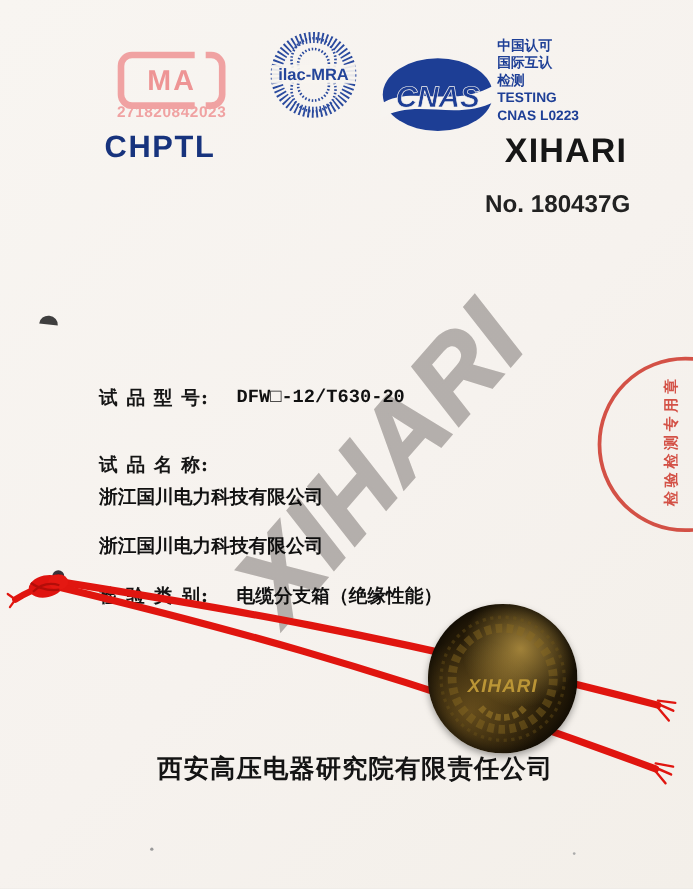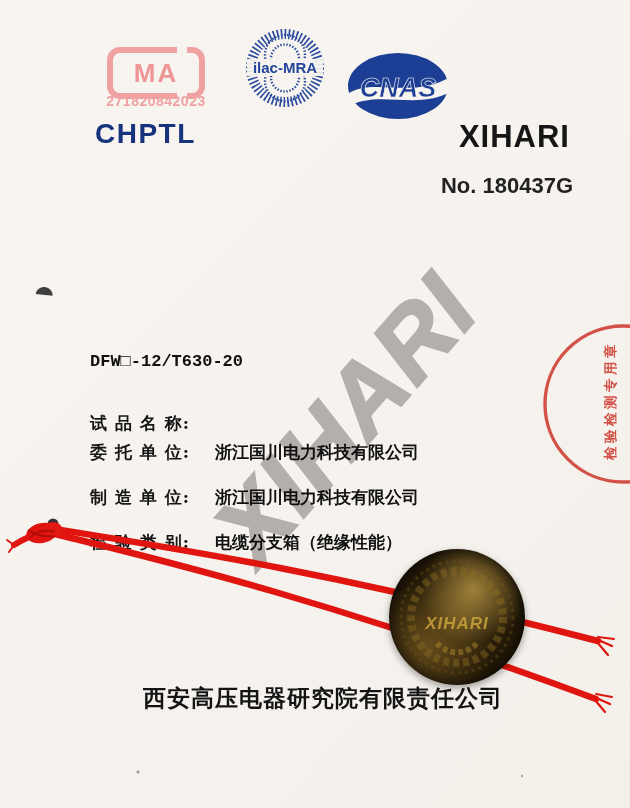--- a/index.html
+++ b/index.html
@@ -98,39 +98,45 @@
   <div class="abs chptl">CHPTL</div>
 
   <div class="abs cnas">
     <svg width="104" height="72" viewBox="0 0 104 72">
       <ellipse cx="52" cy="36" rx="50" ry="33" fill="#1d3e95"></ellipse>
       <path d="M 0,45 C 26,26 66,50 104,27 L 104,42 C 70,61 30,38 0,58 Z" fill="#f7f4f0"></path>
       <text x="52" y="47" text-anchor="middle" font-size="27" font-weight="bold" font-style="italic" fill="#1d3e95" stroke="#f7f4f0" stroke-width="0.6">CNAS</text>
     </svg>
   </div>
 
+  <div class="abs accred">
+    <div>中国认可</div>
+    <div>国际互认</div>
+    <div>检测</div>
+    <div>TESTING</div>
+    <div>CNAS L0223</div>
+  </div>
 
   <div class="abs brand">XIHARI</div>
   <div class="abs report-no">No. 180437G</div>
 
 
   <div class="abs crescent"></div>
 
   <div class="abs field-row r1">
+    <span class="field-label">试 品 型 号:</span>
     <span class="field-value mono">DFW□-12/T630-20</span>
   </div>
   <div class="abs field-row r2">
     <span class="field-label">试 品 名 称:</span>
   </div>
   <div class="abs field-row r3">
-    <span class="field-label">委 托 单 位:</span>
     <span class="field-value">浙江国川电力科技有限公司</span>
   </div>
   <div class="abs field-row r4">
-    <span class="field-label">制 造 单 位:</span>
     <span class="field-value">浙江国川电力科技有限公司</span>
   </div>
   <div class="abs field-row r5">
     <span class="field-label">检 验 类 别:</span>
     <span class="field-value">电缆分支箱（绝缘性能）</span>
   </div>
 
   <div class="abs watermark">XIHARI</div>
 
   <div class="abs stamp">

